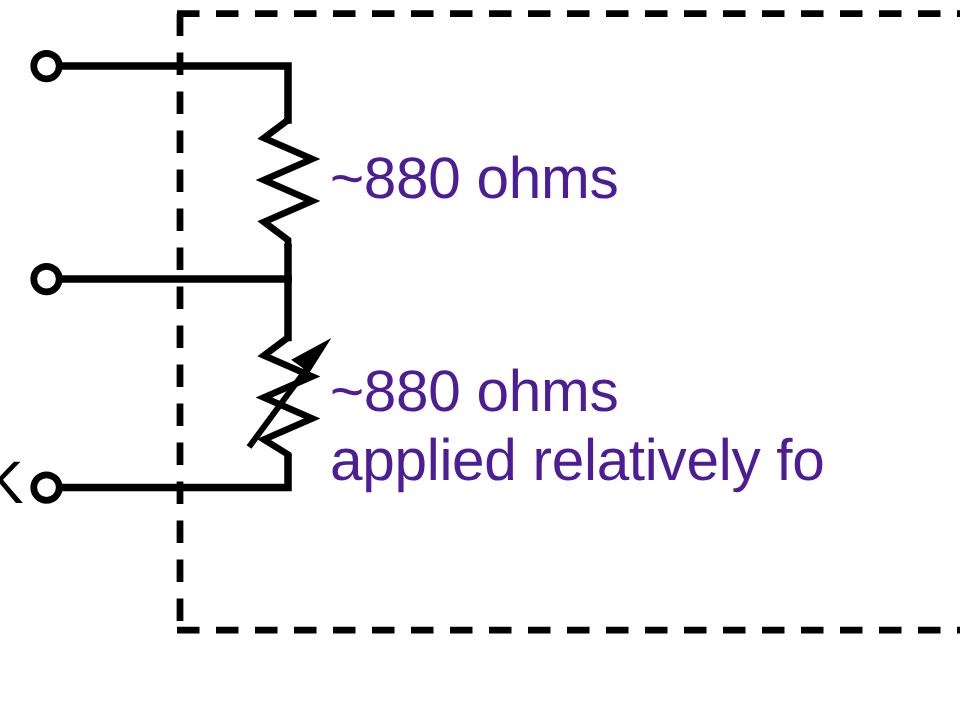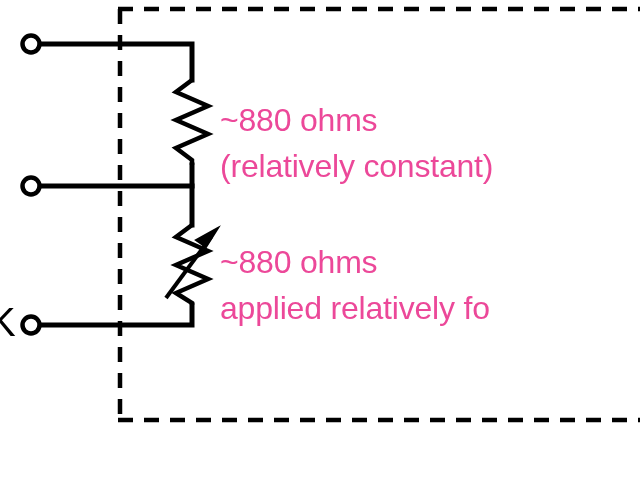--- a/index.html
+++ b/index.html
@@ -17,23 +17,23 @@
   }
   #schematic {
     position: absolute;
     left: 0;
     top: 0;
     width: 640px;
     height: 480px;
   }
   .label-block {
     position: absolute;
-    color: #ec4899;
+    color: #4c1d95;
     font-family: "Liberation Sans", sans-serif;
-    font-size: 32px;
+    font-size: 39px;
     line-height: 46px;
     white-space: nowrap;
     letter-spacing: -0.2px;
   }
   #label-fixed  { left: 220px; top: 97px; }
   #label-var    { left: 220px; top: 239px; }
   .edge-glyph {
     position: absolute;
     color: #000000;
     font-family: "Liberation Sans", sans-serif;
@@ -86,21 +86,20 @@
       <circle cx="31" cy="186" r="8.5" fill="#ffffff" stroke="#000000" stroke-width="4.5"></circle>
       <circle cx="31" cy="325" r="8.5" fill="#ffffff" stroke="#000000" stroke-width="4.5"></circle>
     </g>
 
   </svg>
 
   <div class="edge-glyph" id="glyph-bottom">K</div>
 
   <div class="label-block" id="label-fixed">
     <div>~880 ohms</div>
-    <div>(relatively constant)</div>
   </div>
 
   <div class="label-block" id="label-var">
     <div>~880 ohms</div>
     <div>applied relatively fo</div>
   </div>
 
 </div>
 
 </body></html>

